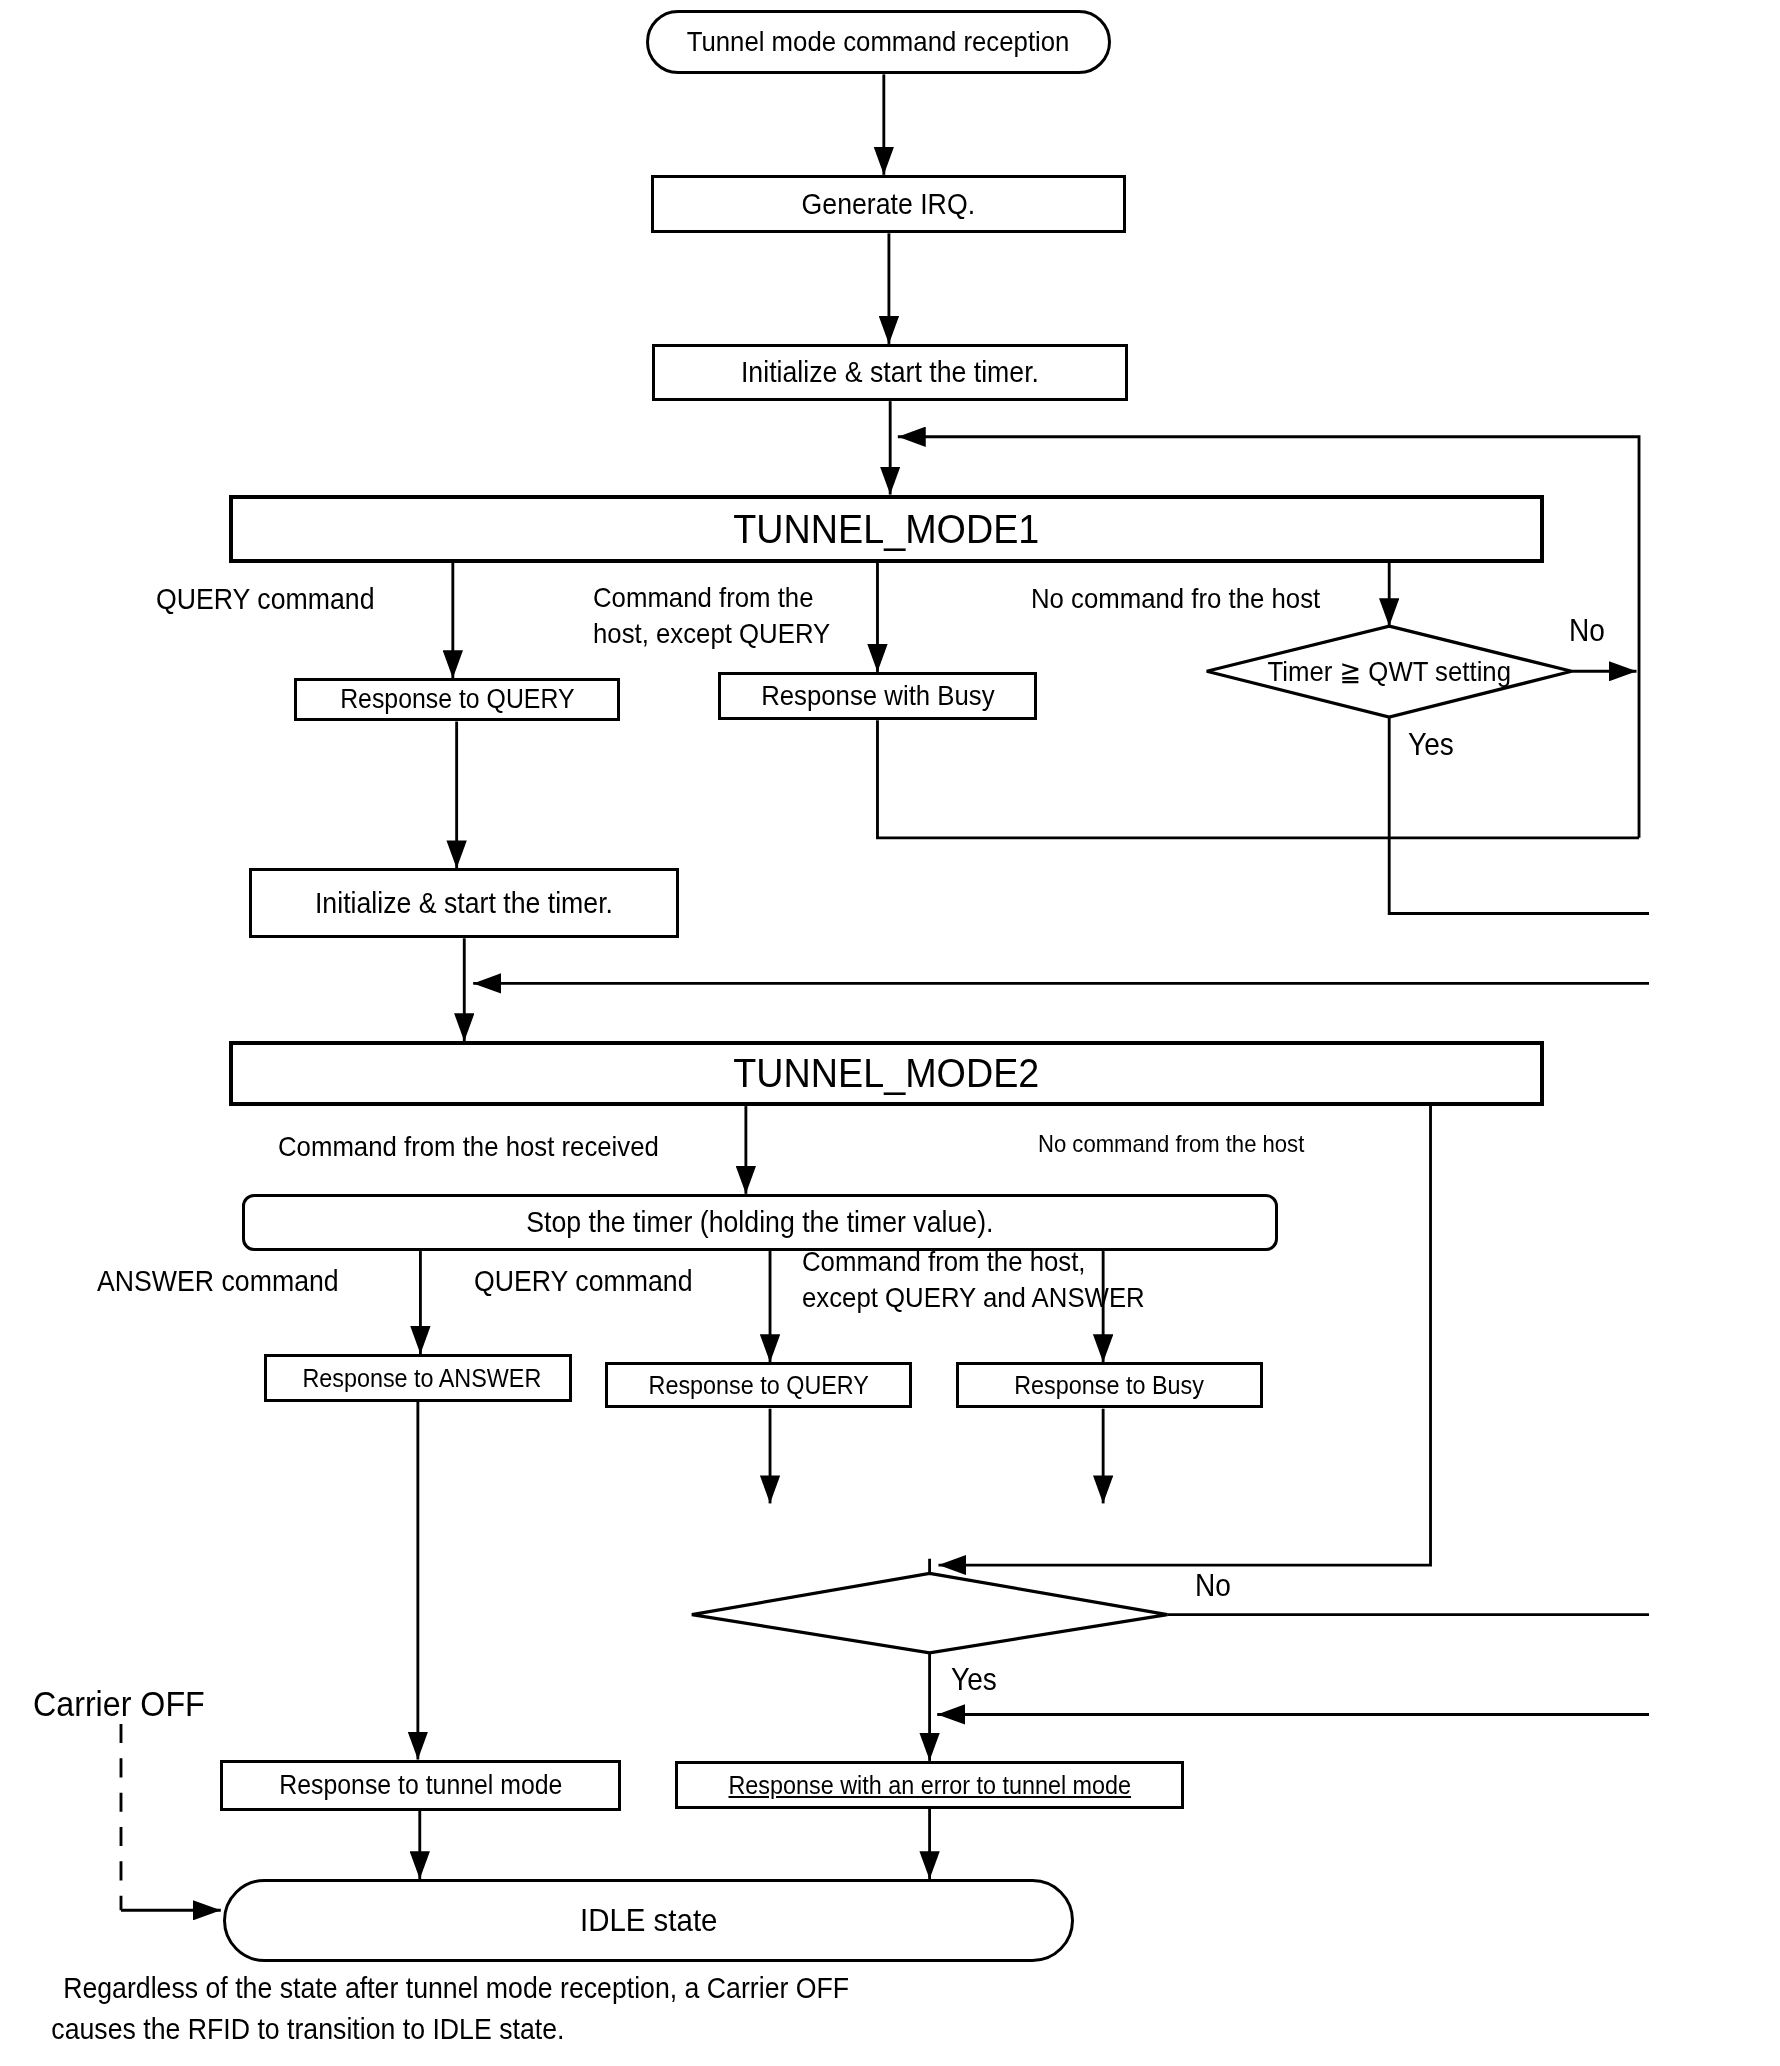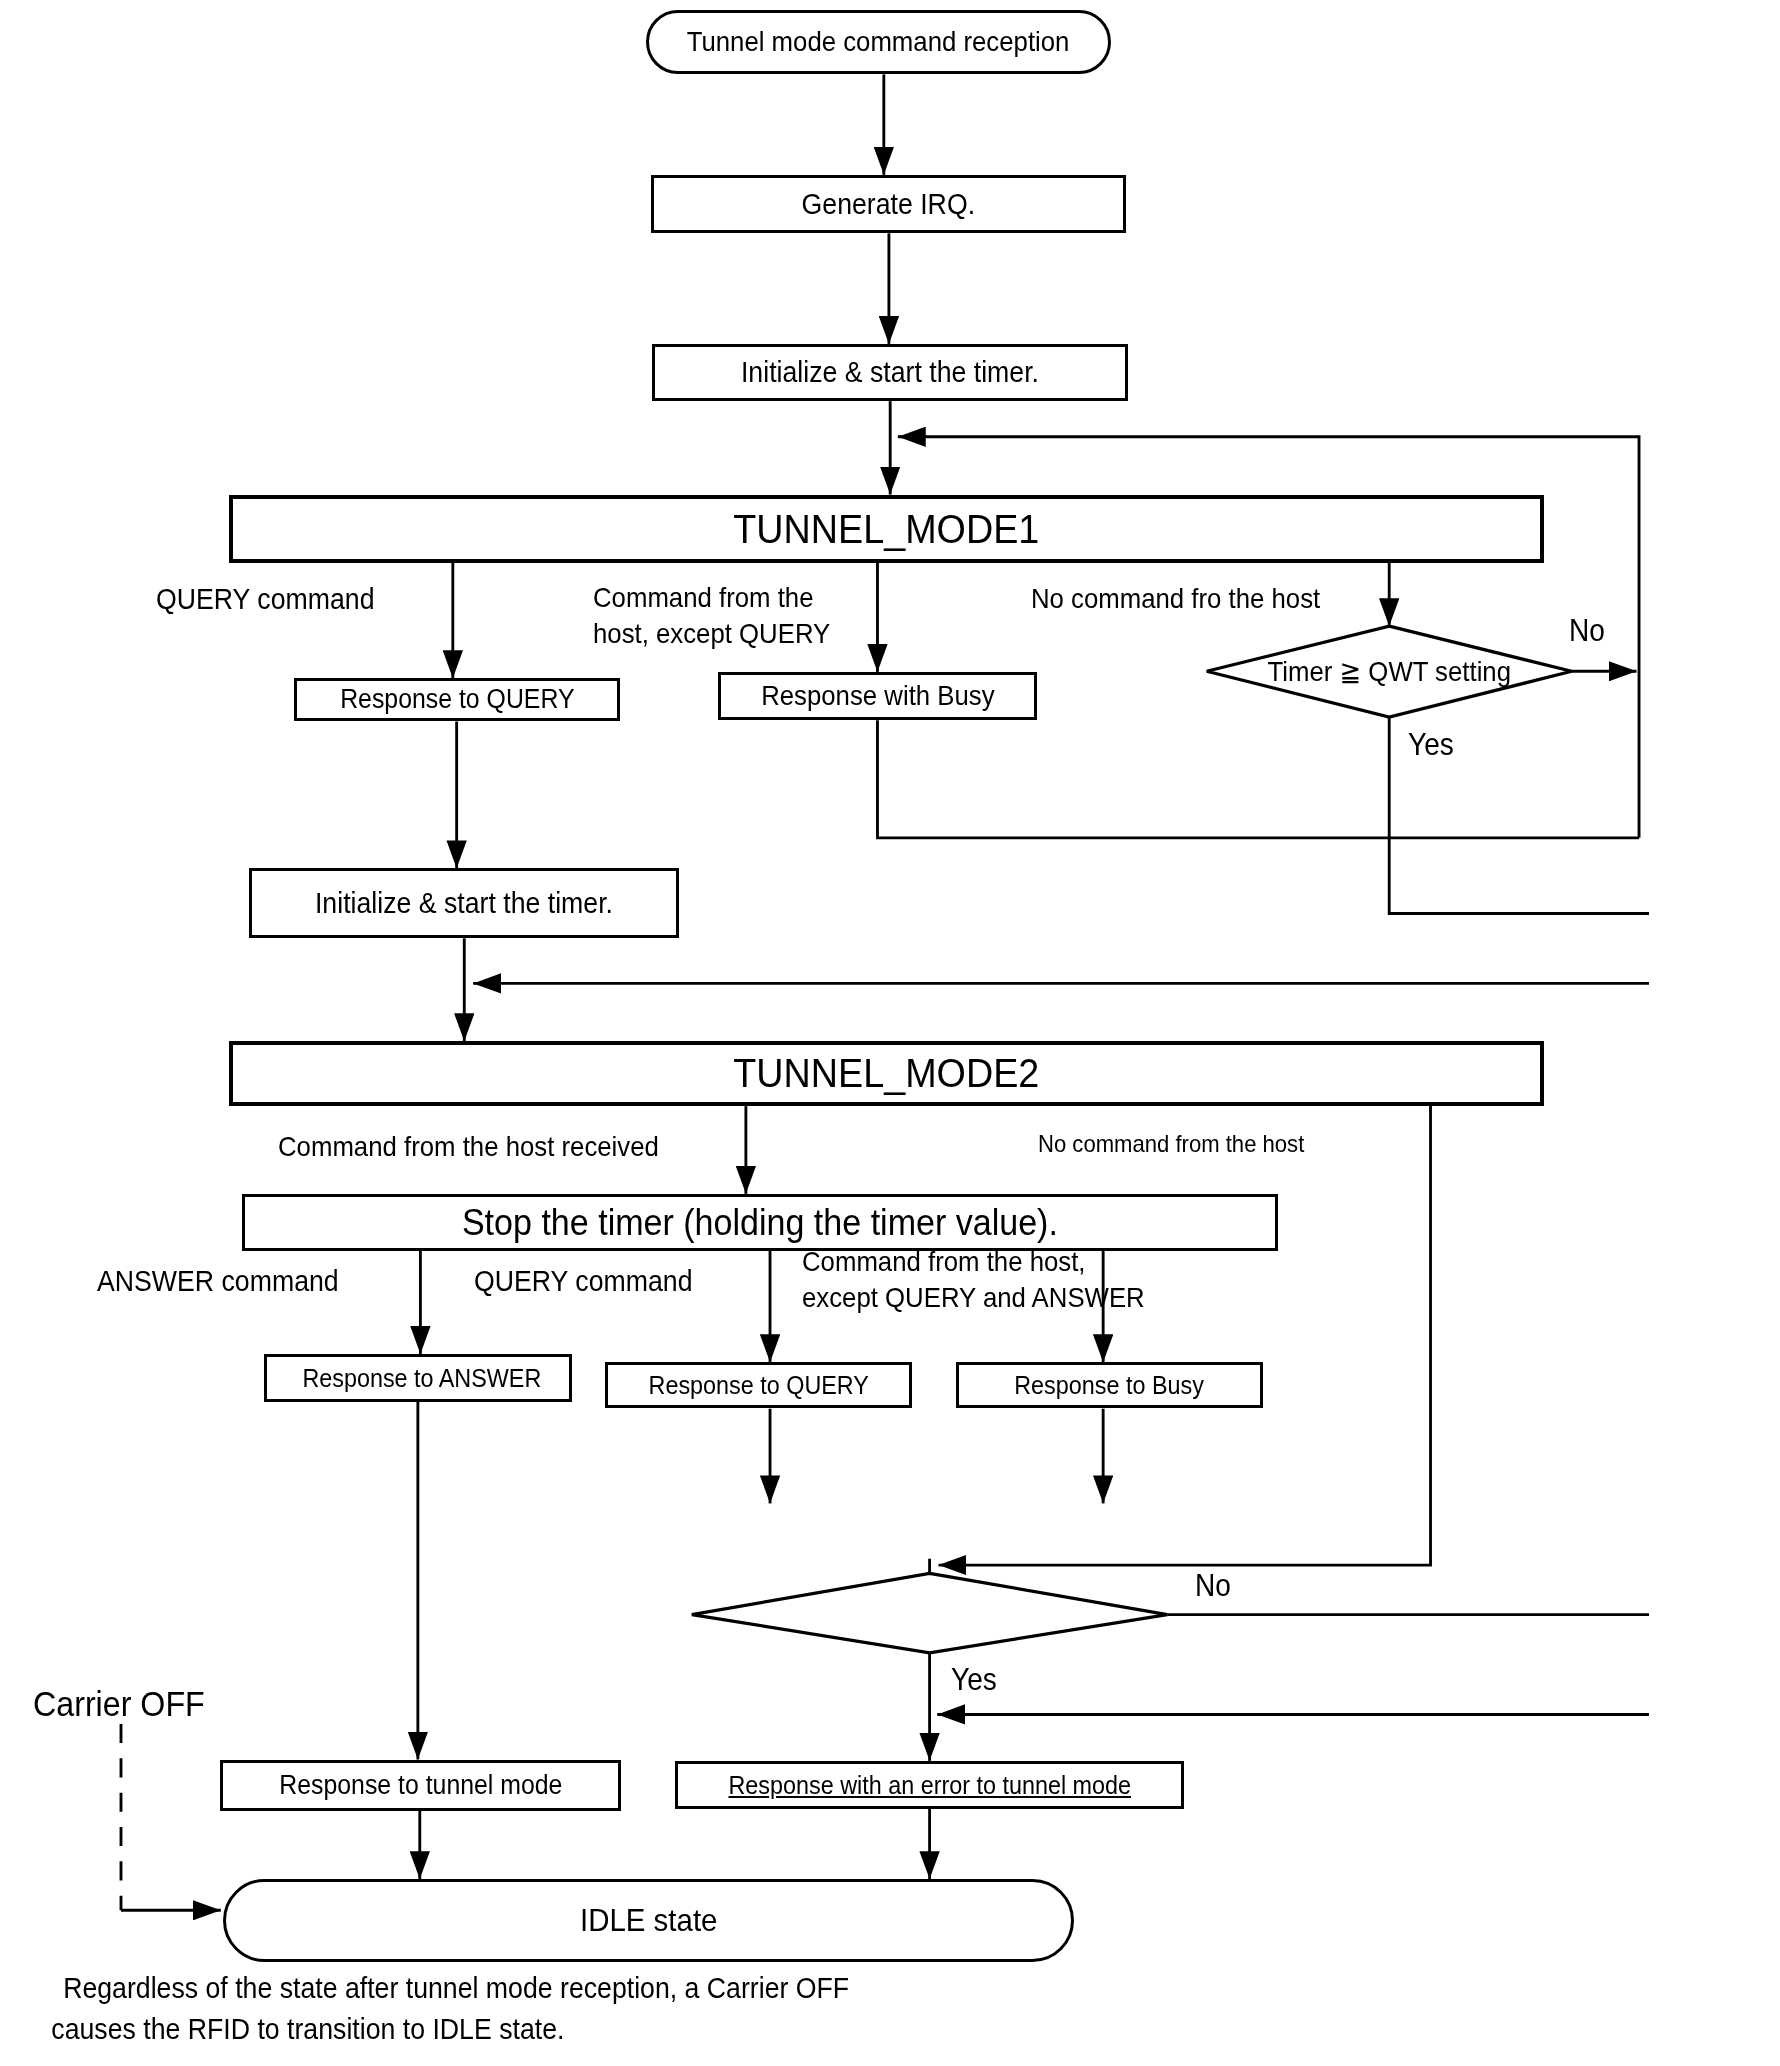--- a/index.html
+++ b/index.html
@@ -94,21 +94,21 @@
   </div>
 
   <div class="node" style="left:249px;top:868px;width:430px;height:70px;font-size:29px;">
     <span class="cx">Initialize &amp; start the timer.</span>
   </div>
 
   <div class="node big" style="left:229px;top:1041px;width:1315px;height:65px;font-size:41px;">
     <span class="cx">TUNNEL_MODE2</span>
   </div>
 
-  <div class="node" style="left:242px;top:1194px;width:1036px;height:57px;font-size:37px;">
+  <div class="node" style="left:242px;top:1194px;width:1036px;height:57px;font-size:29px;border-radius:12px;">
     <span class="cx">Stop the timer (holding the timer value).</span>
   </div>
 
   <div class="node" style="left:264px;top:1354px;width:308px;height:48px;font-size:25.4px;padding-left:7px;">
     <span class="cx">Response to ANSWER</span>
   </div>
 
   <div class="node" style="left:605px;top:1362px;width:307px;height:46px;font-size:25.4px;">
     <span class="cx">Response to QUERY</span>
   </div>

